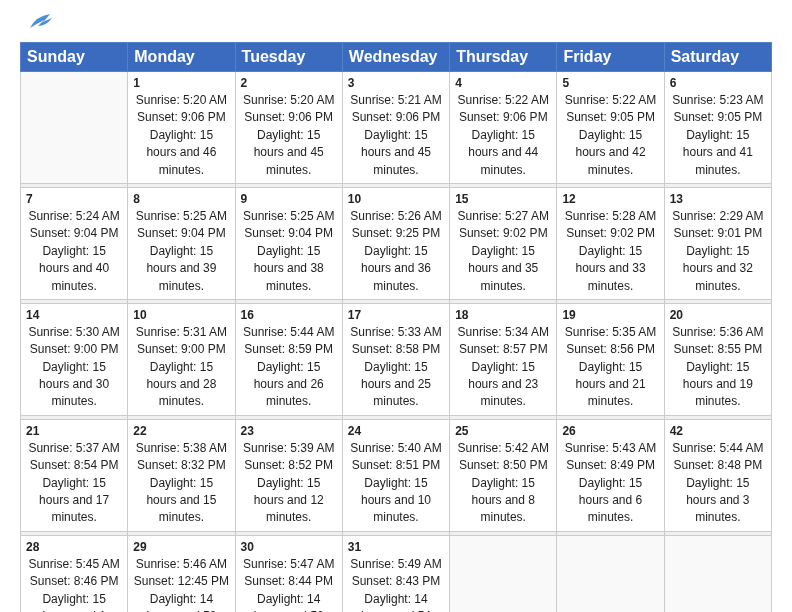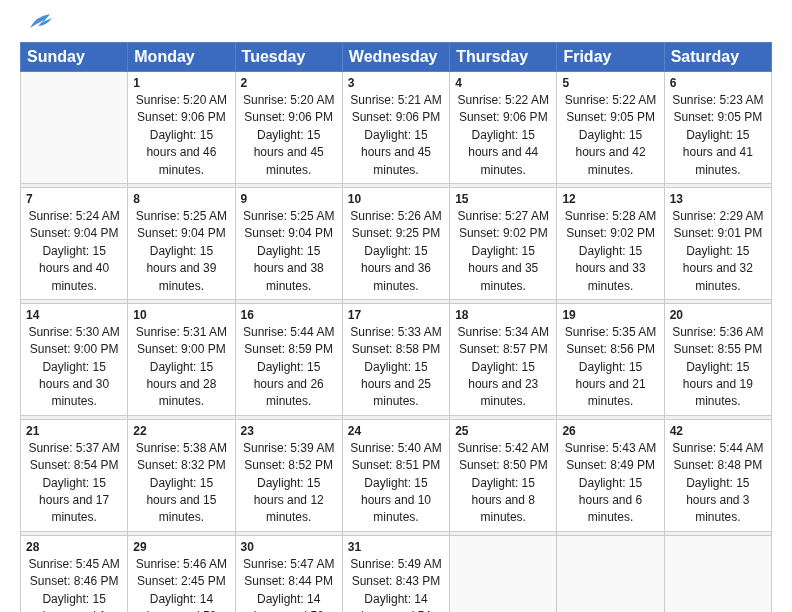--- a/index.html
+++ b/index.html
@@ -392,21 +392,21 @@
           <div class="day-info">
             <div>Sunrise: 5:45 AM</div>
             <div>Sunset: 8:46 PM</div>
             <div>Daylight: 15 hours and 1 minute.</div>
           </div>
         </td>
         <td>
           <span class="day-number">29</span>
           <div class="day-info">
             <div>Sunrise: 5:46 AM</div>
-            <div>Sunset: 2:45 PM</div>
+            <div>Sunset: 12:45 PM</div>
             <div>Daylight: 14 hours and 58 minutes.</div>
           </div>
         </td>
         <td>
           <span class="day-number">30</span>
           <div class="day-info">
             <div>Sunrise: 5:47 AM</div>
             <div>Sunset: 8:44 PM</div>
             <div>Daylight: 14 hours and 56 minutes.</div>
           </div>

